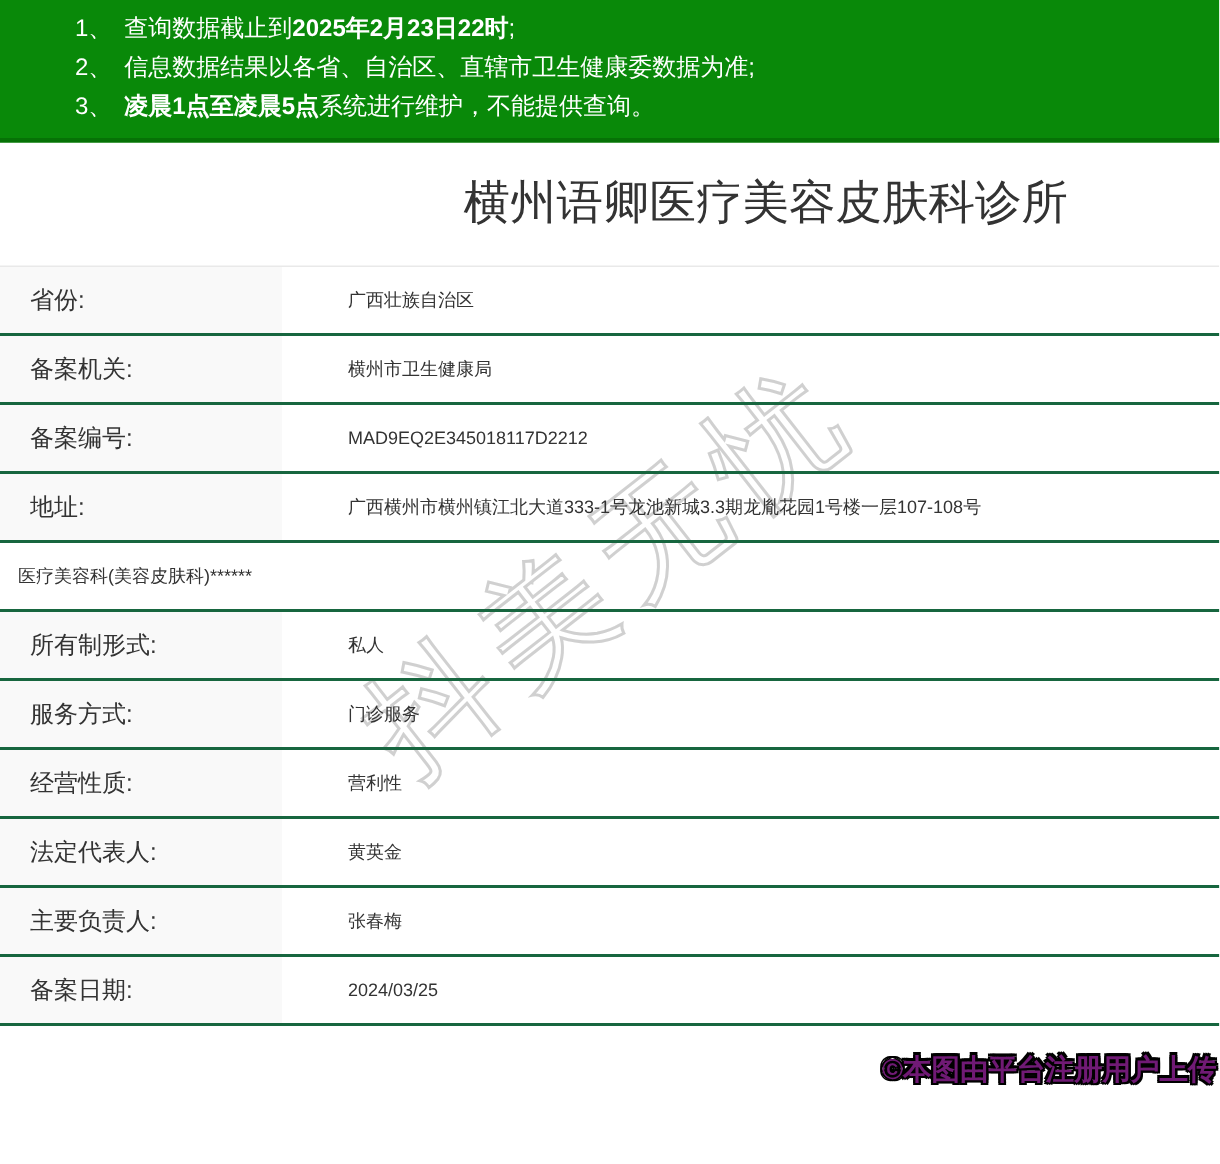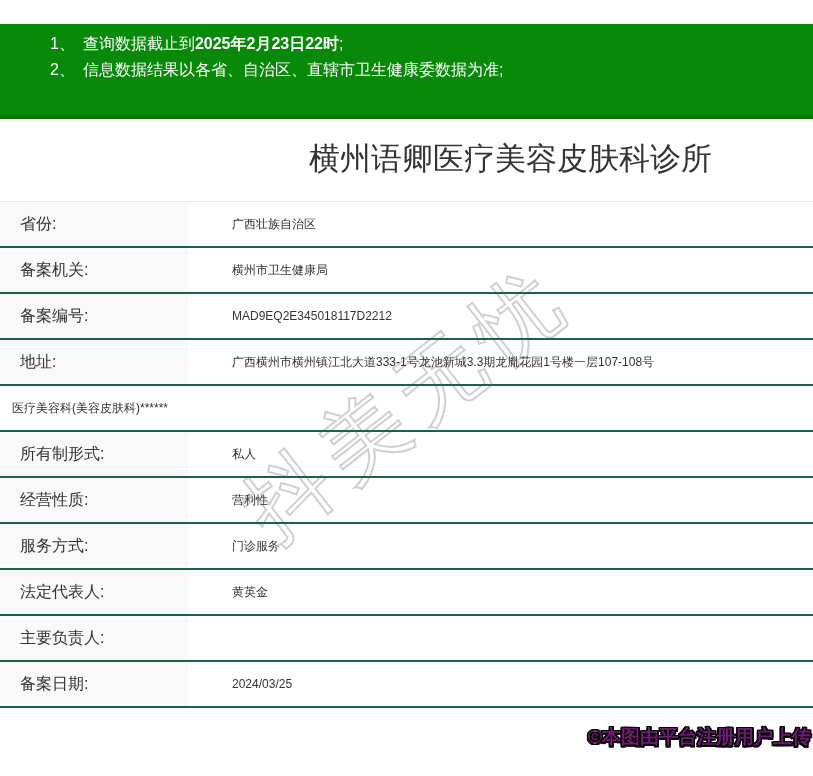--- a/index.html
+++ b/index.html
@@ -4,21 +4,20 @@
 <style>
   html, body { margin: 0; padding: 0; background: #fff; }
   .page {
     position: relative;
     width: 813px;
     height: 728px;
     overflow: hidden;
     background: #ffffff;
     font-family: "Liberation Sans", "DejaVu Sans", sans-serif;
     color: var(--text-dark, #333);
-    margin-top: 24px;
   }
 
   
   .notice-banner {
     position: absolute;
     left: 0; top: 0; right: 0;
     height: 85px;
     background: var(--header-green, #098909);
     border-bottom: 3px solid var(--header-green-border, #067206);
     padding-top: 7px;
@@ -143,20 +142,23 @@
 
 <div class="page">
 
   <div class="notice-banner">
     <div class="notice-line">
       <span class="num">1、</span><span>查询数据截止到</span><b>2025年2月23日22时</b><span>;</span>
     </div>
     <div class="notice-line">
       <span class="num">2、</span><span>信息数据结果以各省、自治区、直辖市卫生健康委数据为准;</span><b></b><span></span>
     </div>
+    <div class="notice-line">
+      <span class="num">3、</span><span></span><b>凌晨1点至凌晨5点</b><span>系统进行维护，不能提供查询。</span>
+    </div>
   </div>
 
   <h1 class="title">横州语卿医疗美容皮肤科诊所</h1>
 
   <div class="watermark">抖美无忧</div>
 
   <div class="info-table">
     <div class="row">
       <div class="label">省份:</div>
       <div class="value">广西壮族自治区</div>
@@ -174,33 +176,34 @@
       <div class="value">广西横州市横州镇江北大道333-1号龙池新城3.3期龙胤花园1号楼一层107-108号</div>
     </div>
     <div class="row">
       <div class="value">医疗美容科(美容皮肤科)******</div>
     </div>
     <div class="row">
       <div class="label">所有制形式:</div>
       <div class="value">私人</div>
     </div>
     <div class="row">
+      <div class="label">服务方式:</div>
+      <div class="value">门诊服务</div>
+    </div>
+    <div class="row">
       <div class="label">经营性质:</div>
       <div class="value">营利性</div>
     </div>
     <div class="row">
-      <div class="label">服务方式:</div>
-      <div class="value">门诊服务</div>
-    </div>
-    <div class="row">
       <div class="label">法定代表人:</div>
       <div class="value">黄英金</div>
     </div>
     <div class="row">
       <div class="label">主要负责人:</div>
+      <div class="value">张春梅</div>
     </div>
     <div class="row">
       <div class="label">备案日期:</div>
       <div class="value">2024/03/25</div>
     </div>
   </div>
 
   <button class="close-btn">〖关闭窗口〗</button>
 
   <div class="caption">©本图由平台注册用户上传</div>

